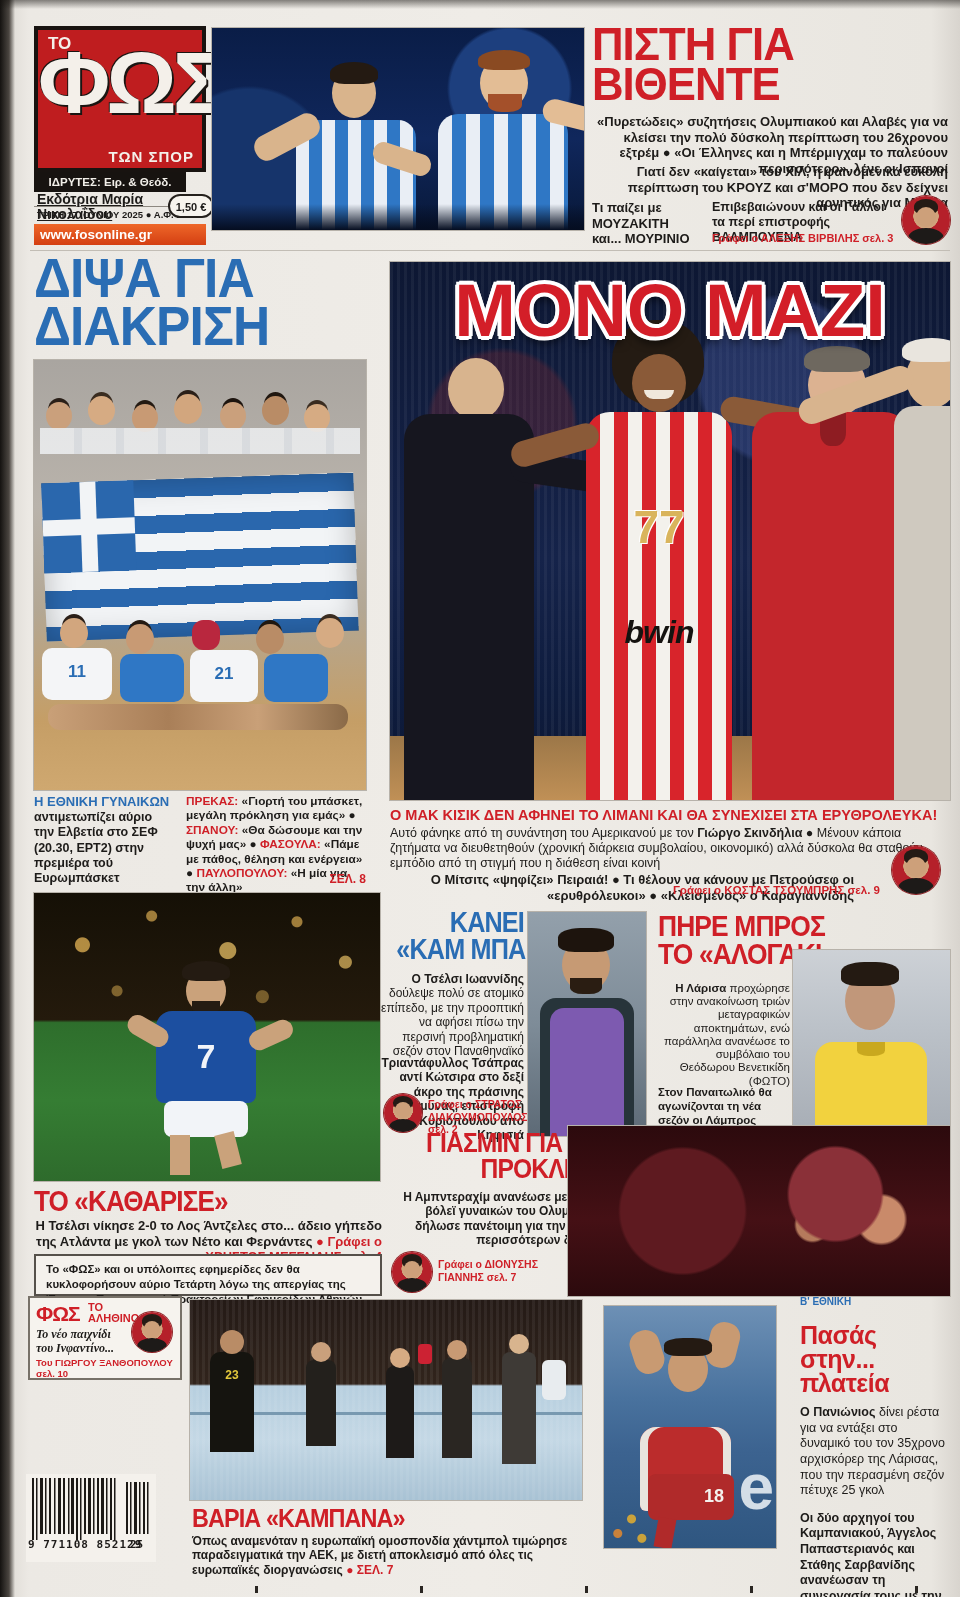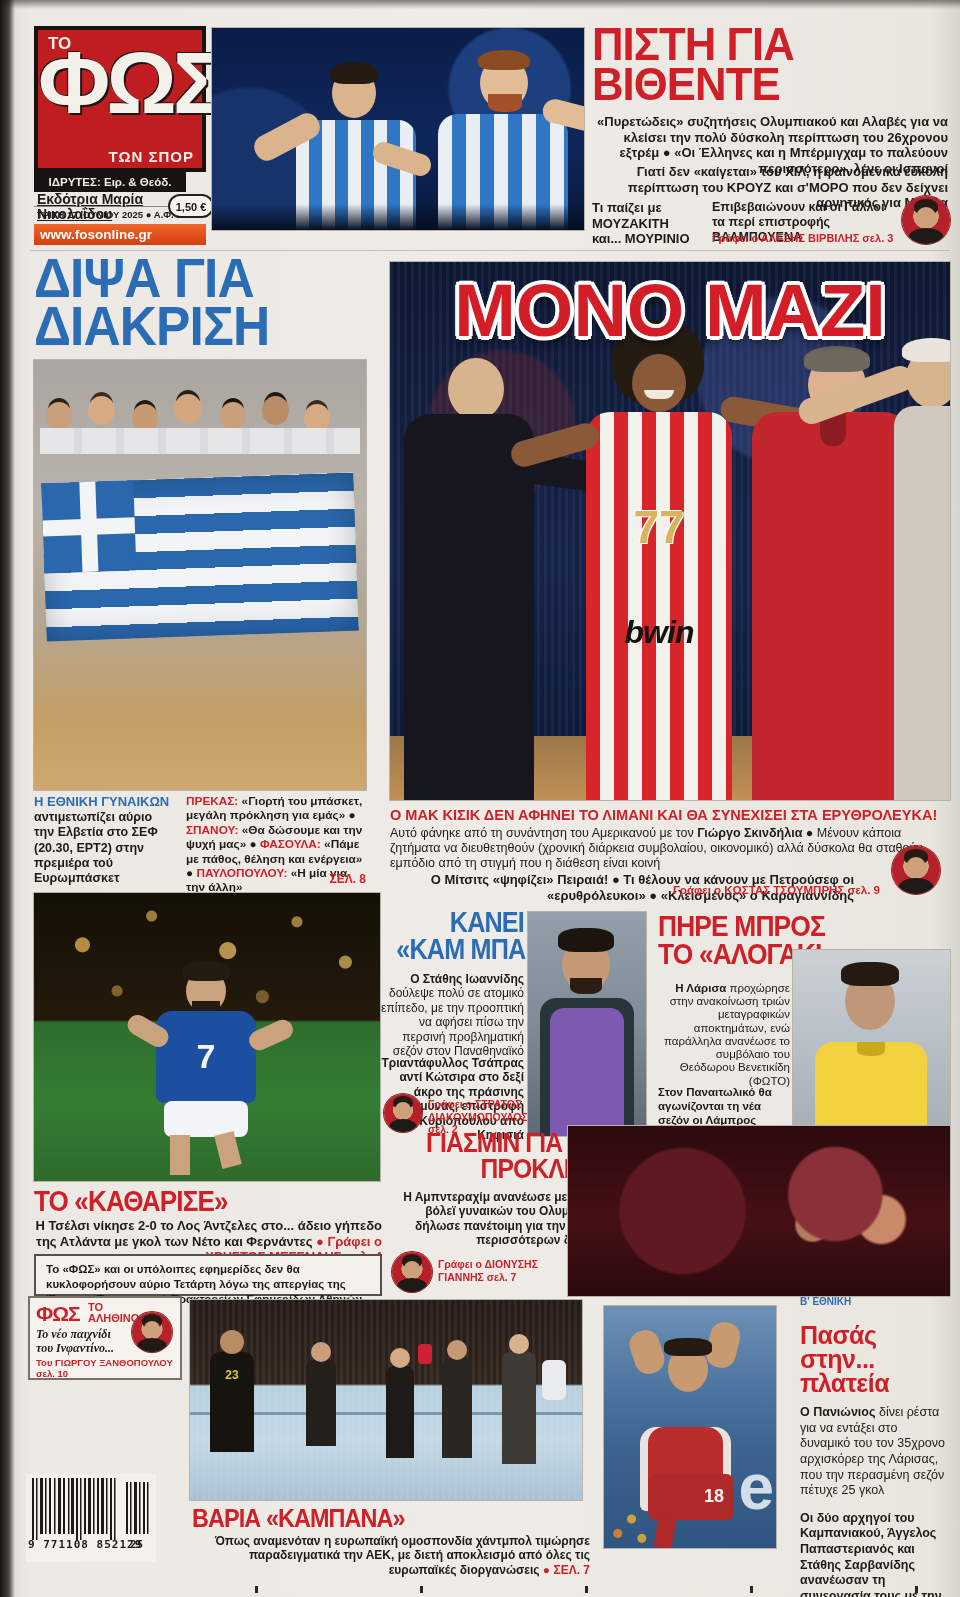--- a/index.html
+++ b/index.html
@@ -109,20 +109,36 @@
       <div class="head" style="left:222px;top:2px;width:27px;height:29px;background:#b98c66;box-shadow:0 -6px 0 -2px #201710;"></div>
       <div class="head" style="left:264px;top:10px;width:26px;height:28px;background:#d6ab83;box-shadow:0 -6px 0 -2px #3a2c20;"></div>
       <div class="abs" style="left:0;top:34px;width:320px;height:26px;background:repeating-linear-gradient(90deg,#eef0f2 0 34px,#dfe3e8 34px 42px);opacity:.85;"></div>
     </div>
     <div class="abs" style="left:10px;top:118px;width:312px;height:158px;transform:rotate(-2deg);
         background:repeating-linear-gradient(180deg,#2a67ad 0 18px,#f2f4f6 18px 36px);box-shadow:inset 0 0 30px rgba(0,0,0,.25);">
       <div class="abs" style="left:0;top:0;width:92px;height:90px;background:#2a67ad;"></div>
       <div class="abs" style="left:38px;top:0;width:16px;height:90px;background:#f2f4f6;"></div>
       <div class="abs" style="left:0;top:37px;width:92px;height:16px;background:#f2f4f6;"></div>
     </div>
+    <div class="abs" style="left:0px;top:258px;width:332px;height:130px;">
+      <div class="head" style="left:26px;top:0;width:28px;height:30px;background:#d2a67e;box-shadow:0 -6px 0 -2px #2a1f18;"></div>
+      <div class="head" style="left:92px;top:6px;width:28px;height:30px;background:#c89a74;box-shadow:0 -6px 0 -2px #241a12;"></div>
+      <div class="head" style="left:158px;top:2px;width:28px;height:30px;background:#b9273e;border-radius:40%;"></div>
+      <div class="head" style="left:222px;top:6px;width:28px;height:30px;background:#b98c66;box-shadow:0 -6px 0 -2px #201710;"></div>
+      <div class="head" style="left:282px;top:0;width:28px;height:30px;background:#d6ab83;box-shadow:0 -6px 0 -2px #3a2c20;"></div>
+      <div class="abs" style="left:8px;top:30px;width:70px;height:52px;border-radius:10px;background:#f4f5f7;">
+        <div class="jersey-num blue" style="font-size:17px;padding-top:14px;">11</div>
+      </div>
+      <div class="abs" style="left:86px;top:36px;width:64px;height:48px;border-radius:10px;background:#2f77c5;"></div>
+      <div class="abs" style="left:156px;top:32px;width:68px;height:52px;border-radius:10px;background:#f4f5f7;">
+        <div class="jersey-num blue" style="font-size:17px;padding-top:14px;">21</div>
+      </div>
+      <div class="abs" style="left:230px;top:36px;width:64px;height:48px;border-radius:10px;background:#2f77c5;"></div>
+      <div class="abs" style="left:14px;top:86px;width:300px;height:26px;border-radius:12px;background:linear-gradient(90deg,#c9a078,#a97f58 40%,#c9a078 70%,#8a6a48);"></div>
+    </div>
   </div>
 
   <div class="abs" style="left:34px;top:794px;width:332px;height:92px;">
     <div class="abs blue" style="left:0;top:0;width:146px;font-size:13px;font-weight:700;">Η ΕΘΝΙΚΗ ΓΥΝΑΙΚΩΝ</div>
     <div class="abs" style="left:0;top:16px;width:140px;font-size:12.5px;font-weight:700;line-height:1.22;">αντιμετωπίζει αύριο την Ελβετία στο ΣΕΦ (20.30, ΕΡΤ2) στην πρεμιέρα τού Ευρωμπάσκετ</div>
     <div class="abs" style="left:152px;top:0;width:180px;font-size:11.8px;font-weight:700;line-height:1.22;">
       <span class="red">ΠΡΕΚΑΣ:</span><span> «Γιορτή του μπάσκετ, μεγάλη πρόκληση για εμάς» ● </span><span class="red">ΣΠΑΝΟΥ:</span><span> «Θα δώσουμε και την ψυχή μας» ● </span><span class="red">ΦΑΣΟΥΛΑ:</span><span> «Πάμε με πάθος, θέληση και ενέργεια» ● </span><span class="red">ΠΑΥΛΟΠΟΥΛΟΥ:</span><span> «Η μία για την άλλη»</span>
     </div>
     <div class="abs byl" style="right:0;bottom:0;font-size:12px;">ΣΕΛ. 8</div>
   </div>
@@ -198,21 +214,21 @@
   </div>
   <div class="abs hl red cond" style="left:34px;top:1188px;font-size:29px;line-height:27px;transform:scaleX(.9);">ΤΟ «ΚΑΘΑΡΙΣΕ»</div>
   <div class="abs body-txt" style="left:34px;top:1218px;width:348px;">
     <span>Η Τσέλσι νίκησε 2-0 το Λος Άντζελες στο... άδειο γήπεδο της Ατλάντα με γκολ των Νέτο και Φερνάντες </span><span class="byl">● Γράφει ο ΧΡΗΣΤΟΣ ΜΕΓΓΛΙΔΗΣ σελ. 4</span>
   </div>
   <div class="abs notice" style="left:34px;top:1254px;width:348px;height:42px;">Το «ΦΩΣ» και οι υπόλοιπες εφημερίδες δεν θα κυκλοφορήσουν αύριο Τετάρτη λόγω της απεργίας της Ένωσης Προσωπικού Πρακτορείων Εφημερίδων Αθηνών</div>
 
   <div class="abs hl blue condR" style="left:372px;top:908px;width:152px;text-align:right;font-size:30px;line-height:27px;transform:scaleX(.84);">ΚΑΝΕΙ</div>
   <div class="abs hl blue condR" style="left:372px;top:935px;width:152px;text-align:right;font-size:30px;line-height:27px;transform:scaleX(.84);">«ΚΑΜ ΜΠΑΚ»</div>
   <div class="abs" style="left:378px;top:972px;width:146px;text-align:right;font-size:12px;line-height:1.2;">
-    <b>Ο Στάθης Ιωαννίδης</b><span> δούλεψε πολύ σε ατομικό επίπεδο, με την προοπτική να αφήσει πίσω την περσινή προβληματική σεζόν στον Παναθηναϊκό</span>
+    <b>Ο Τσέλσι Ιωαννίδης</b><span> δούλεψε πολύ σε ατομικό επίπεδο, με την προοπτική να αφήσει πίσω την περσινή προβληματική σεζόν στον Παναθηναϊκό</span>
   </div>
   <div class="abs" style="left:378px;top:1056px;width:146px;text-align:right;font-size:12px;font-weight:700;line-height:1.2;">Τριαντάφυλλος Τσάπρας αντί Κώτσιρα στο δεξί άκρο της πράσινης άμυνας, επιστροφή Κυριόπουλου από Κηφισιά</div>
   <div class="avatar" style="left:384px;top:1094px;width:38px;height:38px;">
     <div class="hair"></div>
       <div class="face"></div>
       <div class="torso"></div>
   </div>
   <div class="abs byl" style="left:428px;top:1098px;width:100px;font-size:10.5px;line-height:1.2;">
     <span>Γράφει ο ΣΤΡΑΤΟΣ</span><br><span>ΔΙΑΚΟΥΜΟΠΟΥΛΟΣ σελ. 2</span>
   </div>
@@ -324,21 +340,21 @@
     <div class="abs" style="left:252px;top:58px;width:30px;height:100px;border-radius:8px 8px 0 0;background:#2a2622;">
         <div class="head" style="left:5px;top:-18px;width:20px;height:20px;background:#c89a74;"></div>
       </div>
     <div class="abs" style="left:312px;top:52px;width:34px;height:112px;border-radius:8px 8px 0 0;background:#3e3a36;">
         <div class="head" style="left:7px;top:-18px;width:20px;height:20px;background:#d8b48e;"></div>
       </div>
     <div class="abs" style="left:228px;top:44px;width:14px;height:20px;background:#c23;border-radius:4px;"></div>
     <div class="abs" style="left:352px;top:60px;width:24px;height:40px;background:#e8ecef;border-radius:6px;"></div>
   </div>
   <div class="abs hl red cond" style="left:192px;top:1506px;font-size:26px;line-height:24px;transform:scaleX(.9);">ΒΑΡΙΑ «ΚΑΜΠΑΝΑ»</div>
-  <div class="abs" style="left:192px;top:1534px;width:398px;font-size:12px;font-weight:700;line-height:1.2;text-align:right;">
+  <div class="abs" style="left:192px;top:1534px;width:398px;font-size:12px;font-weight:700;line-height:1.2;">
     <span>Όπως αναμενόταν η ευρωπαϊκή ομοσπονδία χάντμπολ τιμώρησε παραδειγματικά την ΑΕΚ, με διετή αποκλεισμό από όλες τις ευρωπαϊκές διοργανώσεις </span><span class="byl">● ΣΕΛ. 7</span>
   </div>
 
   <div class="abs ph" style="left:604px;top:1306px;width:172px;height:242px;background:
       radial-gradient(circle at 16% 88%,rgba(240,180,40,.8) 0 4px,rgba(240,180,40,0) 5px),
       radial-gradient(circle at 8% 94%,rgba(240,140,40,.8) 0 4px,rgba(240,140,40,0) 5px),
       radial-gradient(circle at 22% 96%,rgba(240,180,40,.8) 0 4px,rgba(240,180,40,0) 5px),
       linear-gradient(180deg,#6d90b5 0%,#49729e 38%,#3c6390 60%,#2f5680 100%);">
     <div class="abs" style="right:2px;bottom:24px;font-size:64px;font-weight:900;color:rgba(240,244,248,.85);">e</div>
     <div class="abs" style="left:28px;top:24px;width:30px;height:44px;border-radius:14px;background:#c89a72;transform:rotate(-18deg);"></div>

